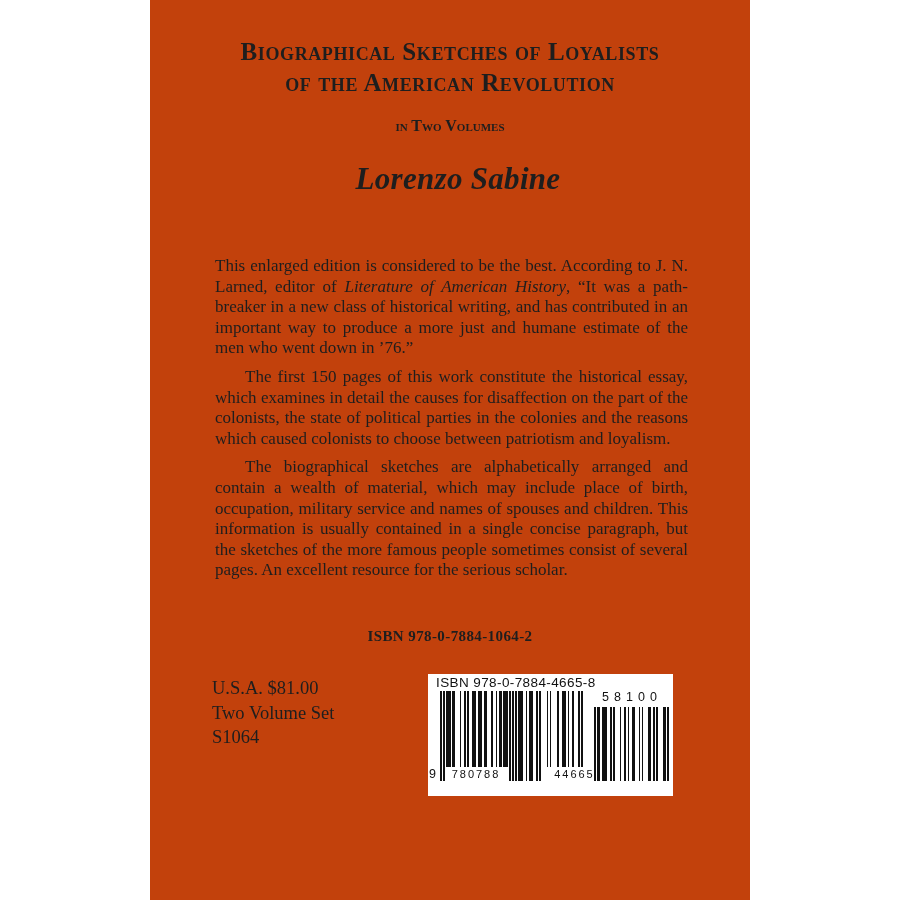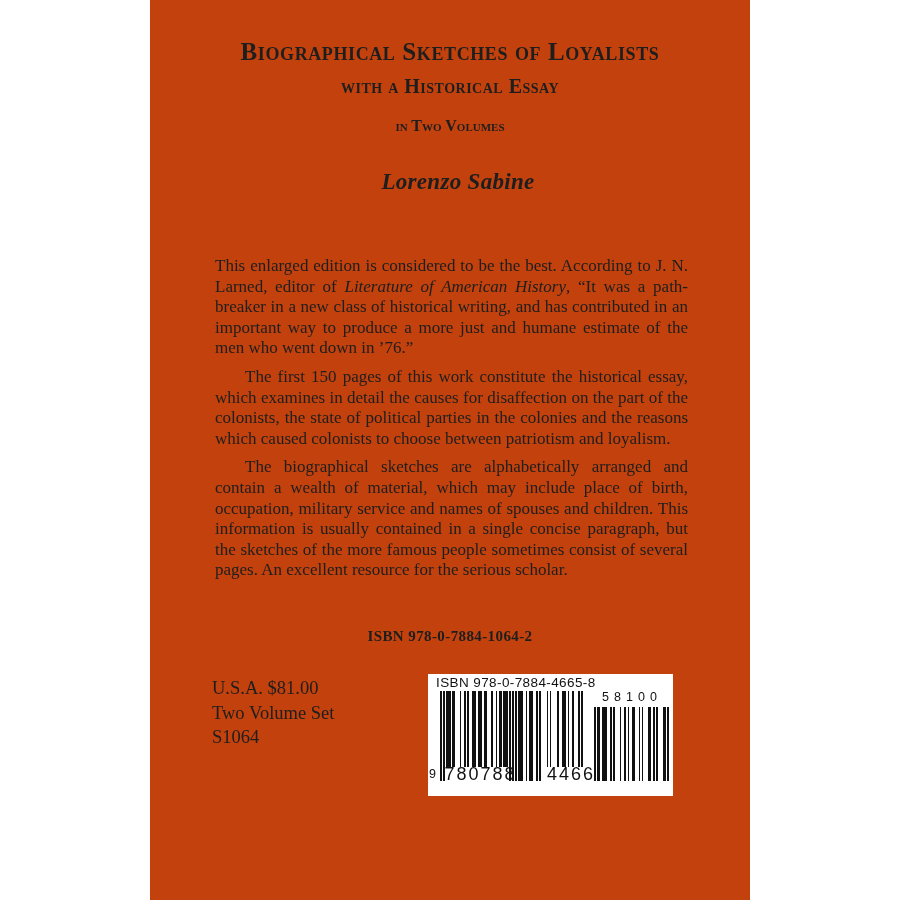--- a/index.html
+++ b/index.html
@@ -22,21 +22,21 @@
     font-variant:small-caps;font-weight:bold;font-size:20px;margin-top:8px;
     letter-spacing:0.5px;
   }
   .volumes-note{
     font-variant:small-caps;font-weight:bold;font-size:16px;margin-top:19px;
   }
   .volume{
     font-variant:small-caps;font-weight:bold;font-size:23px;line-height:22px;
   }
   .author{
-    font-style:italic;font-weight:bold;font-size:23px;margin-top:34px;
+    font-style:italic;font-weight:bold;font-size:31px;margin-top:26px;
     letter-spacing:0.3px;
     padding-left:16px;
   }
   
   .description{
     position:absolute;top:248px;left:57px;width:489px;
     font-size:17px;line-height:20.6px;text-align:justify;
   }
   .para{margin:8px;}
   .para.indent{text-indent:30px;}
@@ -56,21 +56,21 @@
     background:#ffffff;color:#111111;
   }
   .bc-isbn{
     position:absolute;left:8px;top:1px;
     font-family:"Liberation Sans", sans-serif;font-size:13.5px;letter-spacing:0.4px;
   }
   .bc-main{position:absolute;left:12px;top:17px;width:143px;height:90px;}
   .bc-main-bars{display:flex;width:100%;height:100%;}
   .bc-digit-strip{
     position:absolute;bottom:0;height:14px;background:#ffffff;
-    font-family:"Liberation Sans", sans-serif;font-size:18px;
+    font-family:"Liberation Sans", sans-serif;font-size:11px;
     text-align:center;letter-spacing:2px;line-height:14px;
   }
   .bc-strip-1{left:4.5px;width:63px;}
   .bc-strip-2{left:75px;width:63px;margin-left:32px;}
   .bc-digit-lead{
     position:absolute;left:-11px;bottom:0;height:14px;
     font-family:"Liberation Sans", sans-serif;font-size:12.5px;line-height:14px;
   }
   .bc-addon{position:absolute;left:166px;top:17px;width:76px;height:90px;}
   .bc-addon-digits{
@@ -85,21 +85,21 @@
     font-weight:bold;font-size:42px;letter-spacing:0.5px;color:#151515;
   }
 </style>
 </head>
 <body>
 
 <div class="cover">
 
   <div class="title-block">
     <div class="title-line">Biographical Sketches of Loyalists</div>
-    <div class="subtitle">with a Historical Essay</div>
+    <div class="title-line">of the American Revolution</div>
     <div class="volumes-note">in Two Volumes</div>
     <div class="author">Lorenzo Sabine</div>
   </div>
 
   <div class="description">
     <p class="para"><span>This enlarged edition is considered to be the best. According to J. N. Larned, editor of </span><span class="it">Literature of American History</span><span>, “It was a path-breaker in a new class of historical writing, and has contributed in an important way to produce a more just and humane estimate of the men who went down in ’76.”</span></p>
     <p class="para indent"><span>The first 150 pages of this work constitute the historical essay, which examines in detail the causes for disaffection on the part of the colonists, the state of political parties in the colonies and the reasons which caused colonists to choose between patriotism and loyalism.</span></p>
     <p class="para indent"><span>The biographical sketches are alphabetically arranged and contain a wealth of material, which may include place of birth, occupation, military service and names of spouses and children. This information is usually contained in a single concise paragraph, but the sketches of the more famous people sometimes consist of several pages. An excellent resource for the serious scholar.</span></p>
   </div>
 

